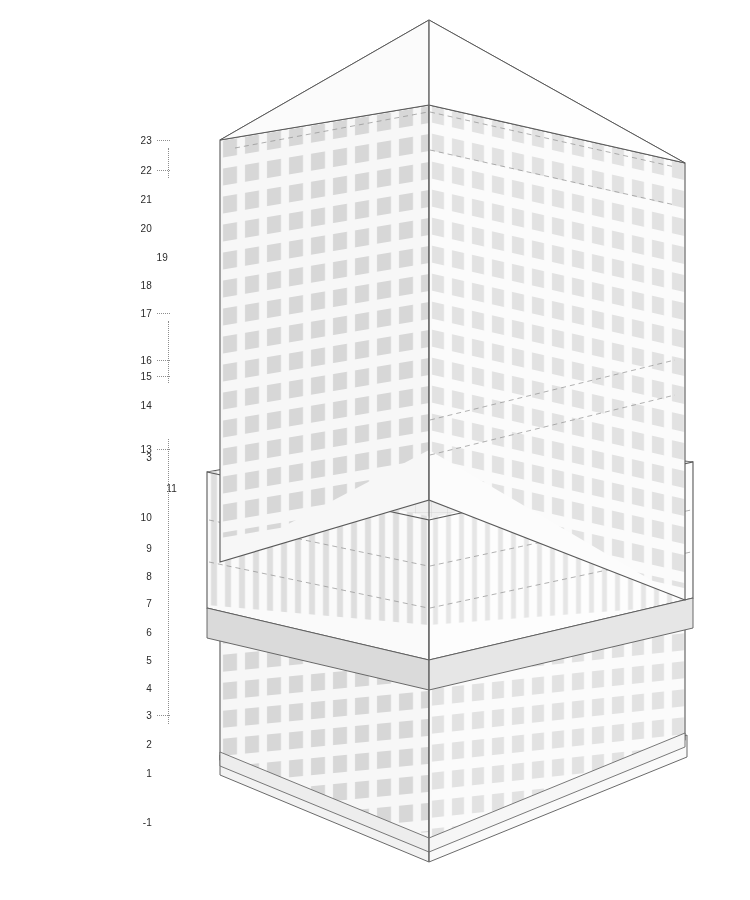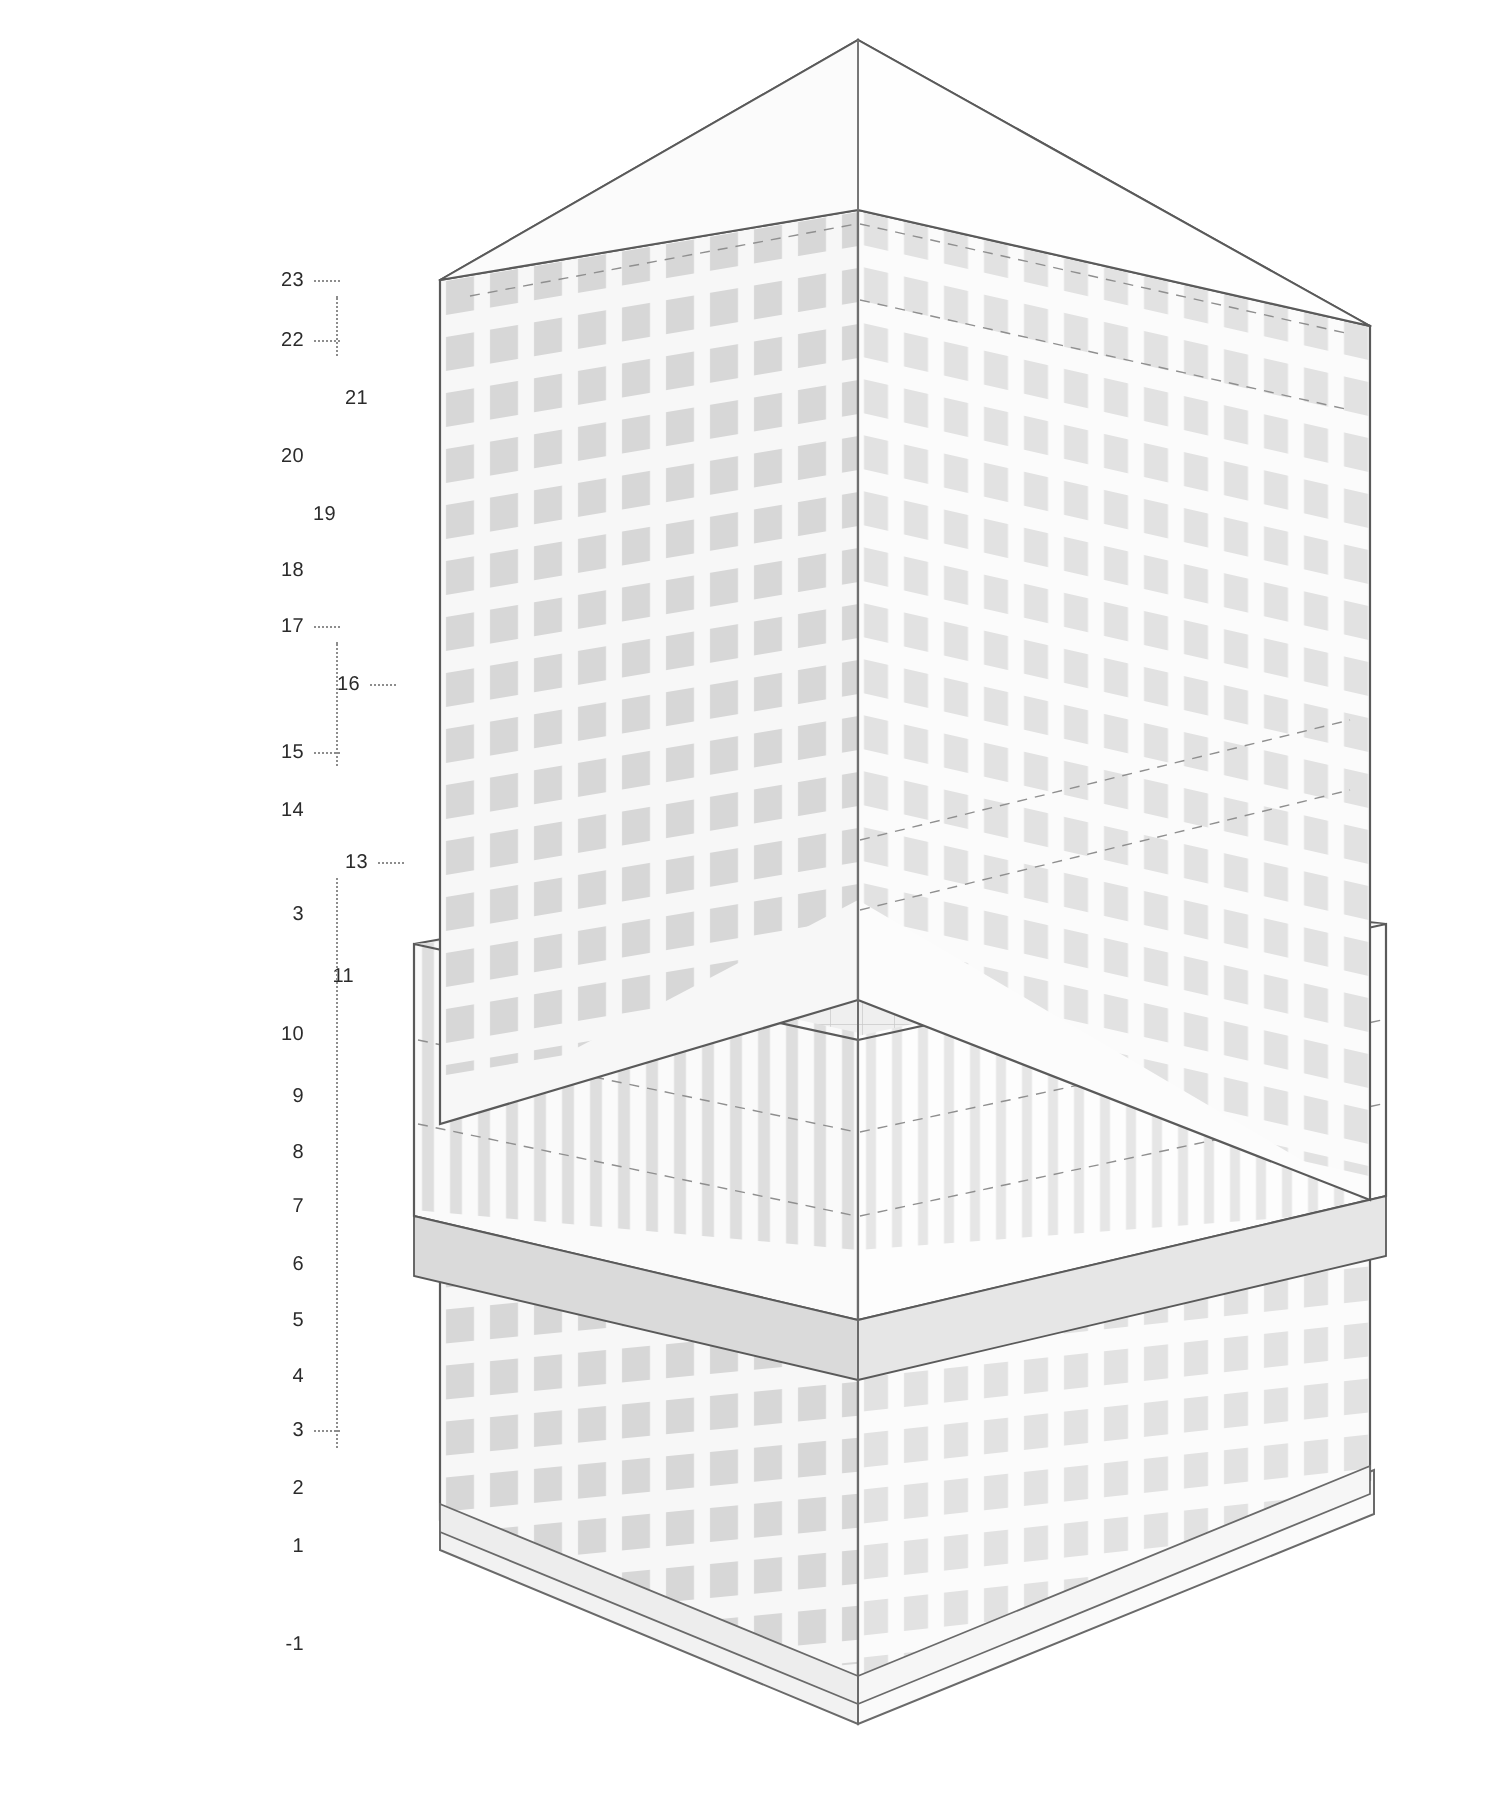--- a/index.html
+++ b/index.html
@@ -73,53 +73,53 @@
 
   <div id="floor-labels">
       <div class="floor-row leader" style="top: 132px;">
         <div class="floor-num">23</div>
         <div class="floor-lead"></div>
       </div>
       <div class="floor-row leader" style="top: 162px;">
         <div class="floor-num">22</div>
         <div class="floor-lead"></div>
       </div>
-      <div class="floor-row" style="top: 191px; margin-left: 32px;">
+      <div class="floor-row" style="top: 191px;">
         <div class="floor-num">21</div>
         <div class="floor-lead"></div>
       </div>
       <div class="floor-row" style="top: 220px;">
         <div class="floor-num">20</div>
         <div class="floor-lead"></div>
       </div>
       <div class="floor-row" style="top: 249px; padding-left: 16px;">
         <div class="floor-num">19</div>
         <div class="floor-lead"></div>
       </div>
       <div class="floor-row" style="top: 277px;">
         <div class="floor-num">18</div>
         <div class="floor-lead"></div>
       </div>
       <div class="floor-row leader" style="top: 305px;">
         <div class="floor-num">17</div>
         <div class="floor-lead"></div>
       </div>
-      <div class="floor-row leader" style="top: 334px; padding-left: 28px;">
+      <div class="floor-row leader" style="top: 352px;">
         <div class="floor-num">16</div>
         <div class="floor-lead"></div>
       </div>
       <div class="floor-row leader" style="top: 368px;">
         <div class="floor-num">15</div>
         <div class="floor-lead"></div>
       </div>
       <div class="floor-row" style="top: 397px;">
         <div class="floor-num">14</div>
         <div class="floor-lead"></div>
       </div>
-      <div class="floor-row leader" style="top: 423px; padding-left: 32px;">
+      <div class="floor-row leader" style="top: 441px;">
         <div class="floor-num">13</div>
         <div class="floor-lead"></div>
       </div>
       <div class="floor-row" style="top: 449px;">
         <div class="floor-num">3</div>
         <div class="floor-lead"></div>
       </div>
       <div class="floor-row" style="top: 480px; margin-left: 25px;">
         <div class="floor-num">11</div>
         <div class="floor-lead"></div>

